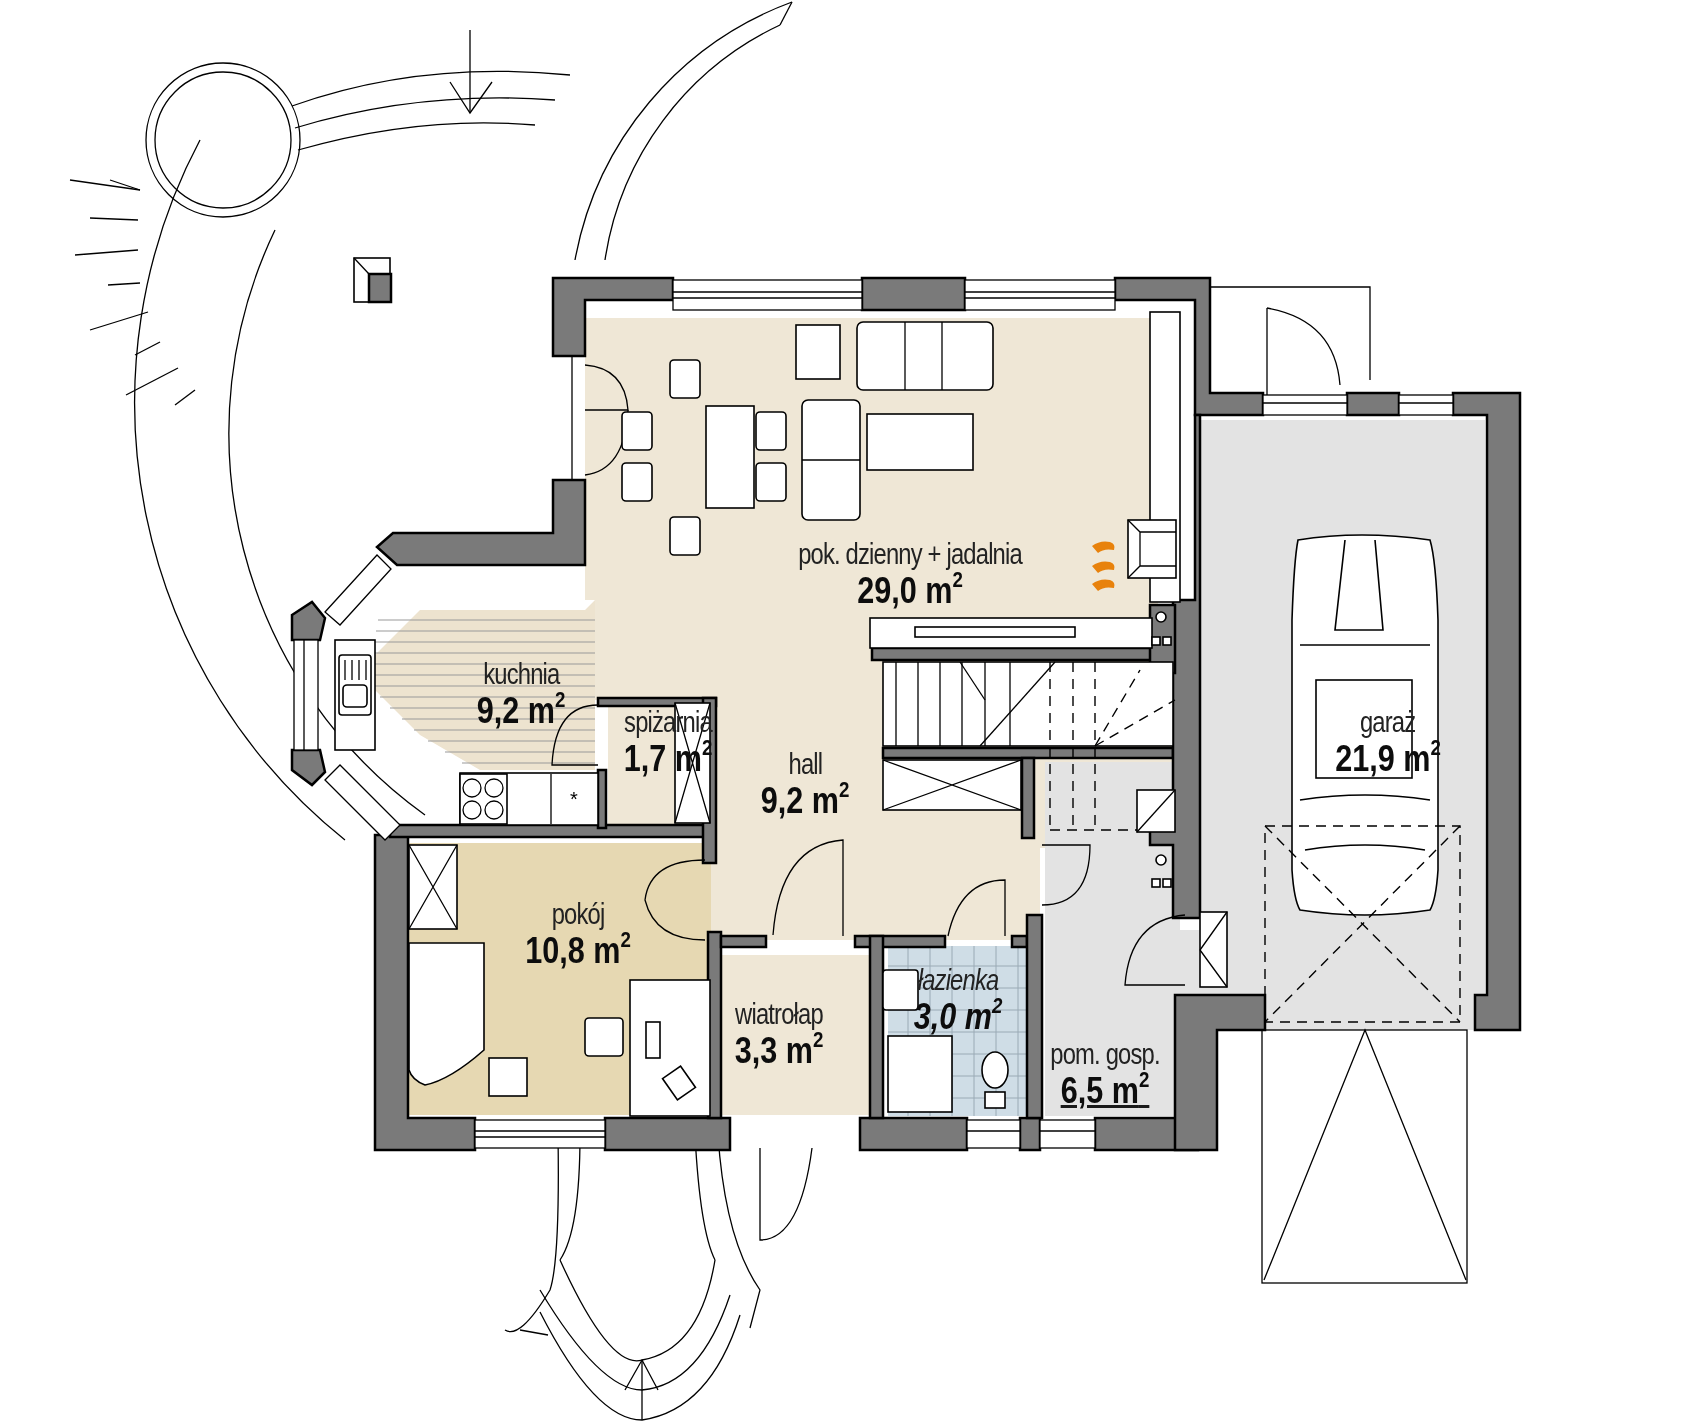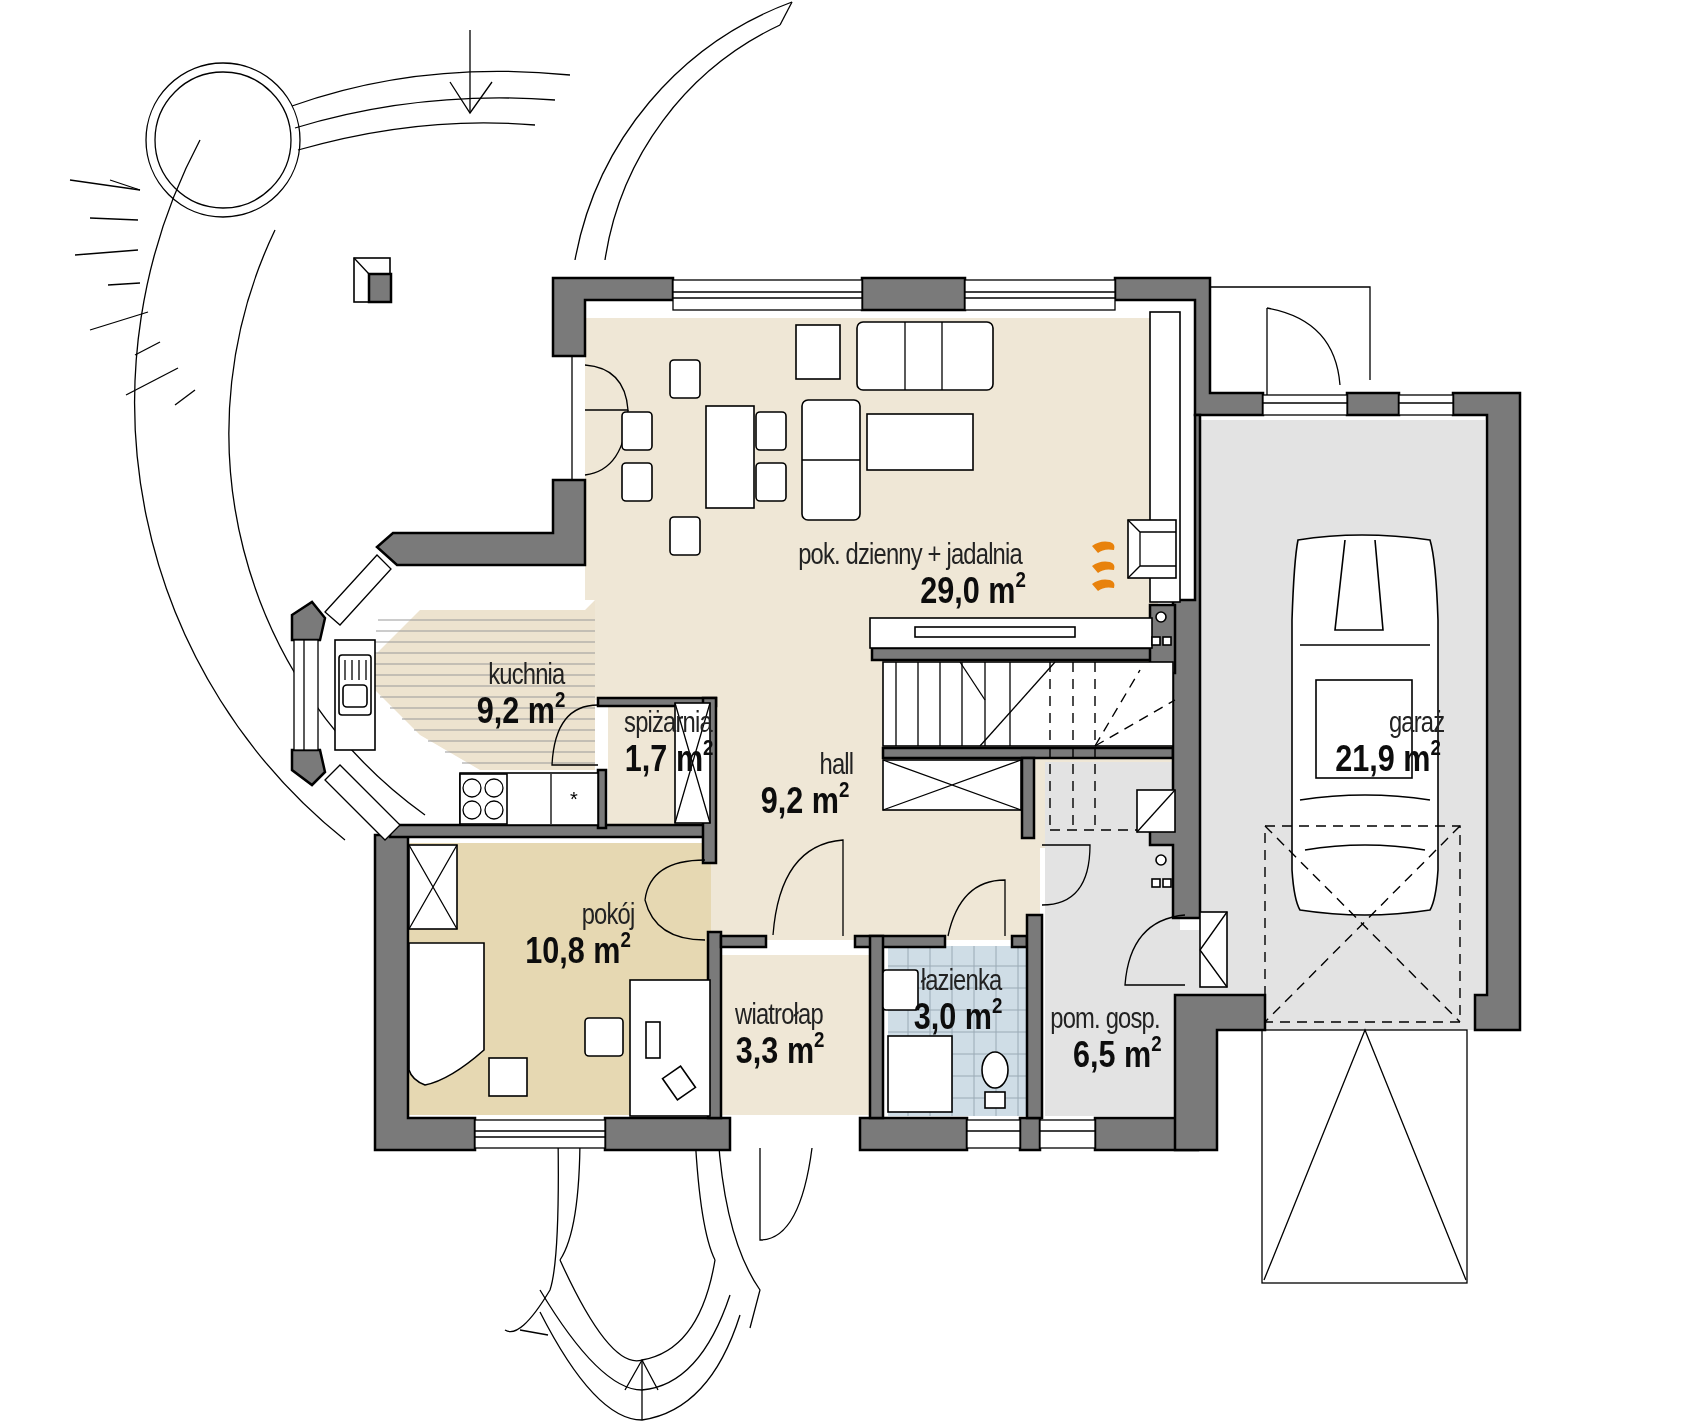--- a/index.html
+++ b/index.html
@@ -1,18 +1,18 @@
 <!DOCTYPE html>
 <html><head>
 <meta charset="utf-8">
 <style>
   html, body { margin:0; padding:0; background:#ffffff; }
   body { width:1684px; height:1424px; position:relative; overflow:hidden; font-family:"Liberation Sans", sans-serif; }
   #plan { position:absolute; left:0; top:0; width:1684px; height:1424px; }
-  .lbl { position:absolute; text-align:right; color:#1a1a1a; line-height:1; white-space:nowrap; transform:translateX(-50%); }
+  .lbl { position:absolute; text-align:center; color:#1a1a1a; line-height:1; white-space:nowrap; transform:translateX(-50%); }
   .lbl .name { font-family:"Liberation Sans", sans-serif; font-size:29px; font-weight:normal; letter-spacing:-1px; transform:scaleX(0.82); display:inline-block; color:#222; }
   .lbl .area { font-family:"Liberation Sans", sans-serif; font-size:36px; font-weight:bold; display:block; margin-top:4px; transform:scaleX(0.85); color:#0d0d0d; }
   .lbl .area sup { font-size:22px; vertical-align:top; position:relative; top:-4px; }
   .wall { fill:#7a7a7a; stroke:#000; stroke-width:2.5; }
   .thin { fill:none; stroke:#000; stroke-width:1.3; }
   .furn { fill:#fff; stroke:#000; stroke-width:1.6; }
   .dash { fill:none; stroke:#000; stroke-width:1.4; stroke-dasharray:10 7; }
 </style>
 </head>
 <body>
@@ -341,24 +341,24 @@
   <span class="area"><span>9,2 m</span><sup>2</sup></span>
 </div>
 <div class="lbl" style="left:578px; top:900px;">
   <span class="name">pokój</span>
   <span class="area"><span>10,8 m</span><sup>2</sup></span>
 </div>
 <div class="lbl" style="left:779px; top:1000px;">
   <span class="name">wiatrołap</span>
   <span class="area"><span>3,3 m</span><sup>2</sup></span>
 </div>
-<div class="lbl" style="left:958px; top:966px;">
+<div class="lbl" style="left:958px; top:966px;font-style:italic;">
   <span class="name">łazienka</span>
   <span class="area"><span>3,0 m</span><sup>2</sup></span>
 </div>
-<div class="lbl" style="left:1105px; top:1004px;">
+<div class="lbl" style="left:1105px; top:1040px;text-decoration:underline;">
   <span class="name">pom. gosp.</span>
   <span class="area"><span>6,5 m</span><sup>2</sup></span>
 </div>
 <div class="lbl" style="left:1388px; top:708px;">
   <span class="name">garaż</span>
   <span class="area"><span>21,9 m</span><sup>2</sup></span>
 </div>
 
 </body></html>

